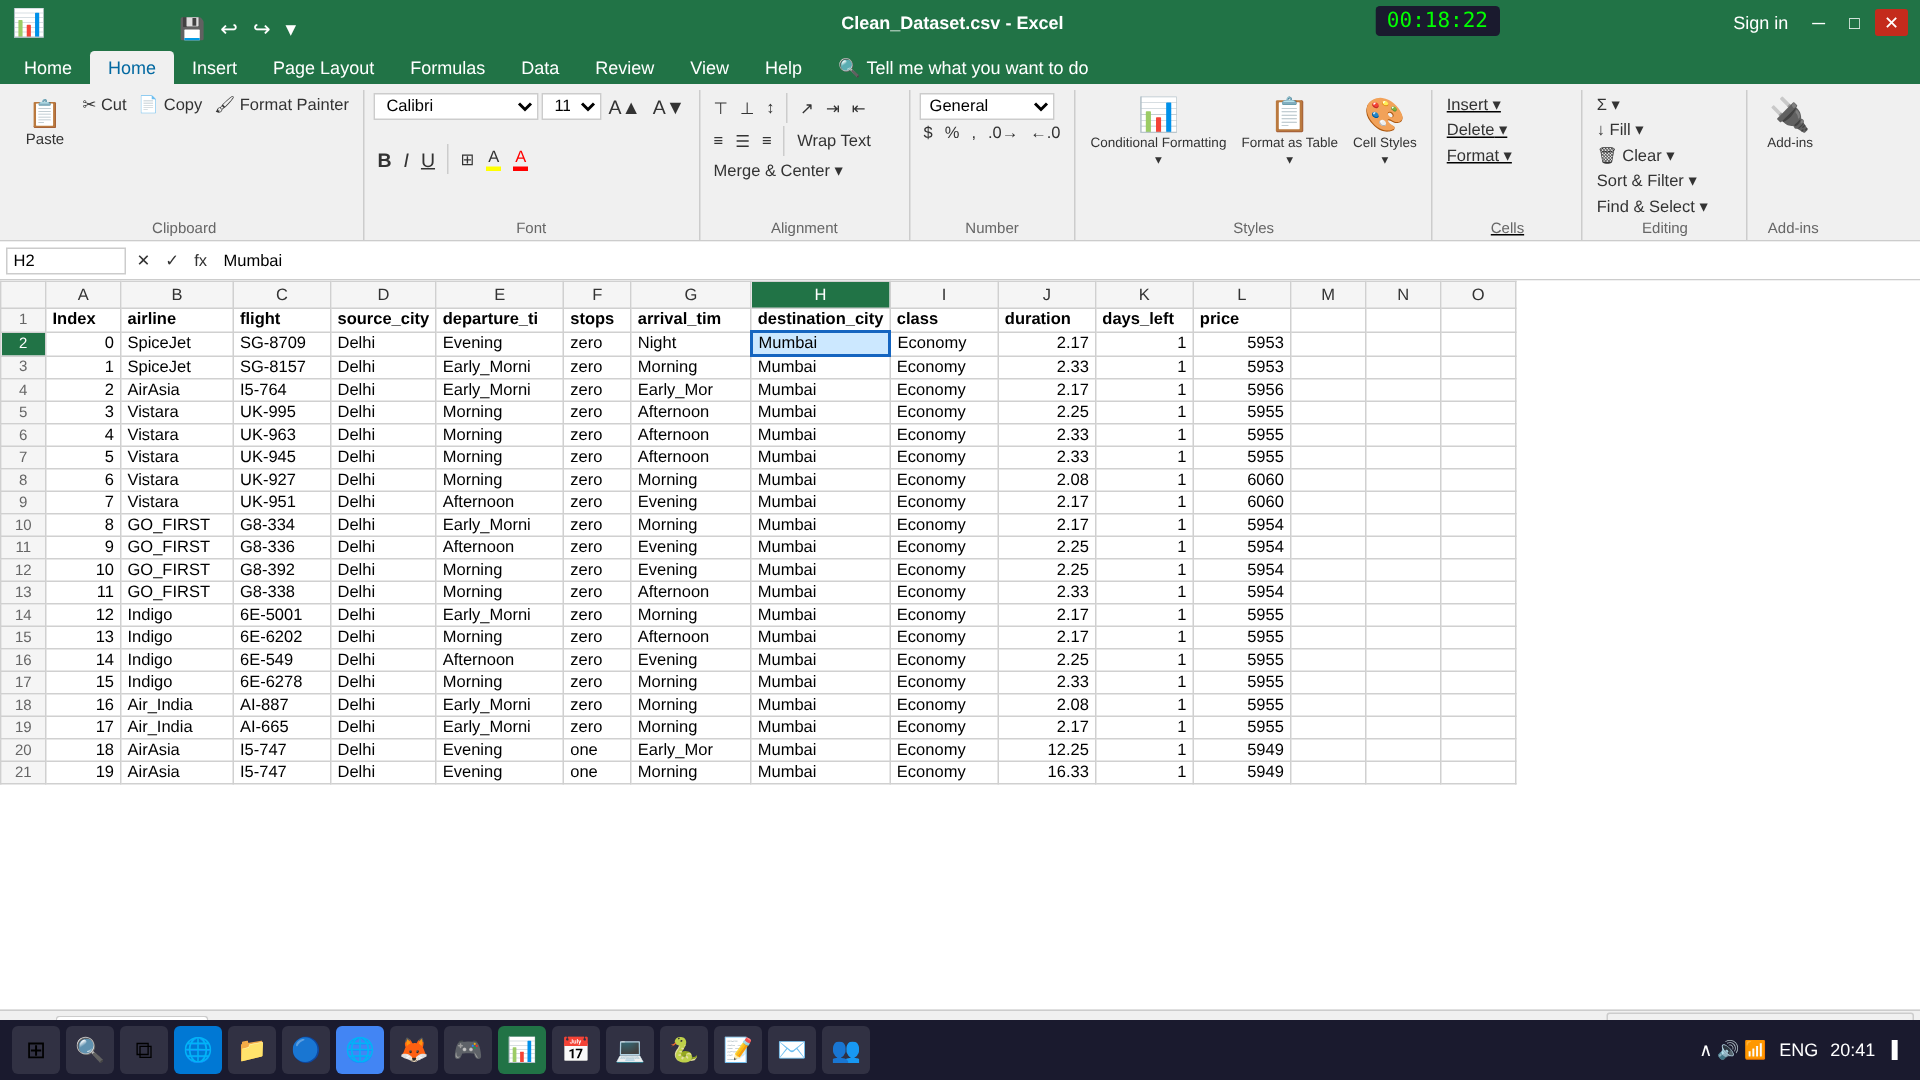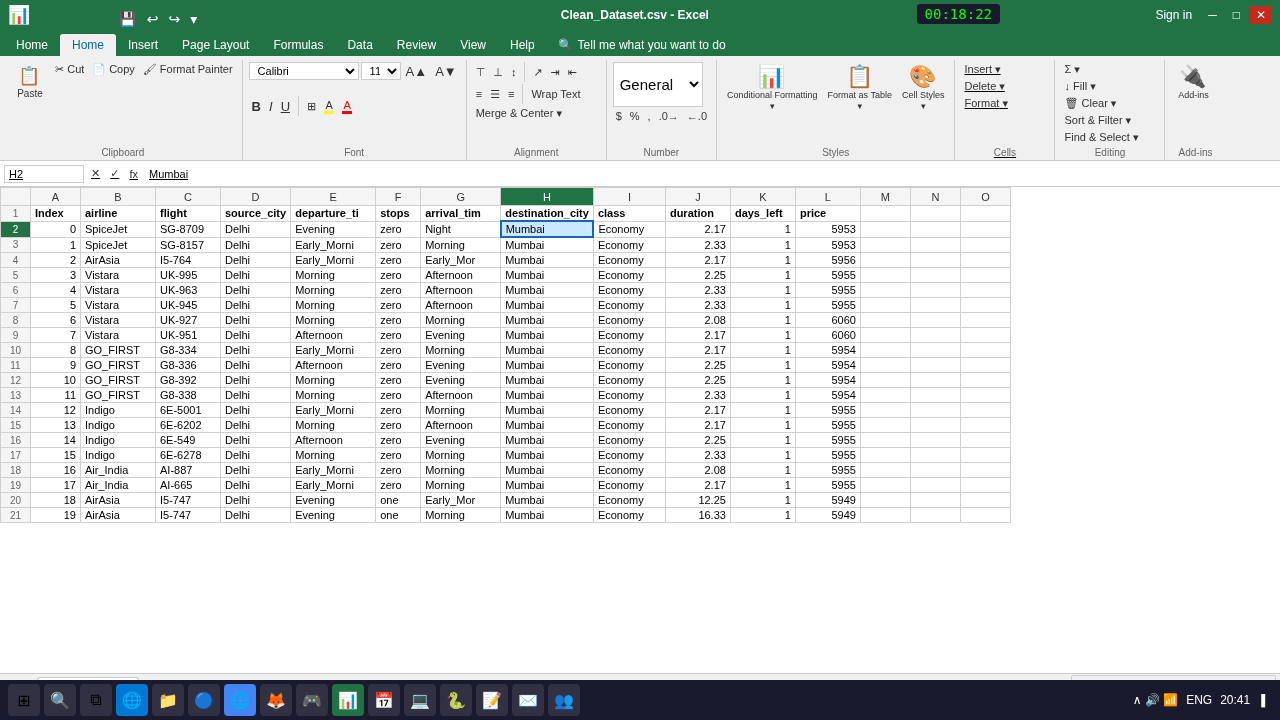--- a/index.html
+++ b/index.html
@@ -109,21 +109,20 @@
 
     
     #formula-bar {
       display: flex;
       align-items: center;
       background: white;
       border-bottom: 1px solid #ccc;
       height: 26px;
       padding: 0 4px;
       gap: 4px;
-      text-decoration: underline;
     }
     #cell-ref {
       width: 80px;
       border: 1px solid #ccc;
       padding: 2px 4px;
       font-size: 11px;
     }
     #formula-input {
       flex: 1;
       border: none;
@@ -282,22 +281,22 @@
       padding: 1px 4px;
       font-size: 11px;
       background: white;
       width: 40px;
     }
     .separator { width: 1px; background: #ccc; height: 20px; margin: 0 3px; }
 
     
     .num-format-select {
       border: 1px solid #ccc;
-      padding: 12px 2px;
-      font-size: 15px;
+      padding: 1px 2px;
+      font-size: 11px;
       background: white;
       width: 90px;
     }
 
     
     .style-large-btn {
       display: flex;
       flex-direction: column;
       align-items: center;
       background: none;

